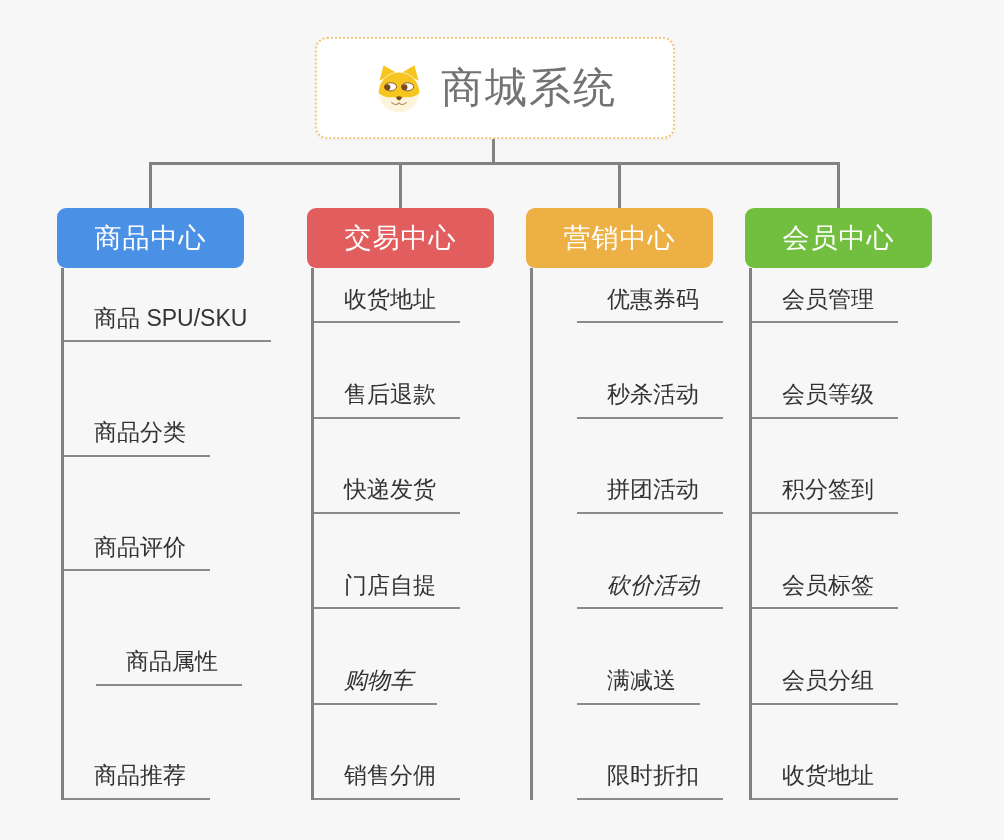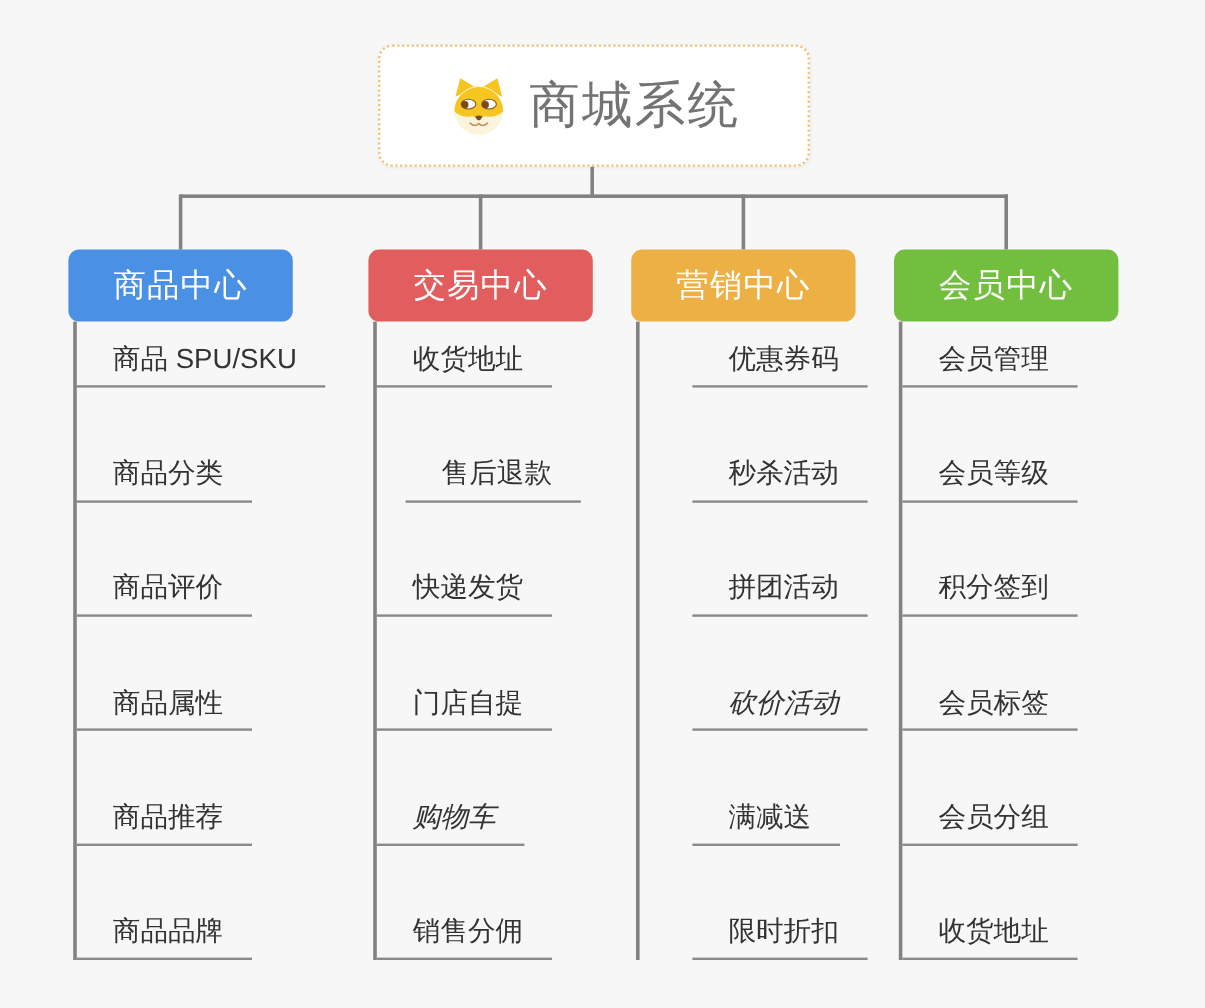--- a/index.html
+++ b/index.html
@@ -120,45 +120,42 @@
 
   <div class="leaf-slot">
     <div class="leaf" style="border-bottom-color: rgb(138, 138, 138);">商品分类</div>
   </div>
 
   <div class="leaf-slot">
     <div class="leaf" style="border-bottom-color: rgb(138, 138, 138);">商品评价</div>
   </div>
 
   <div class="leaf-slot">
-    <div class="leaf" style="border-bottom-color: rgb(138, 138, 138);">商品属性</div>
+    <div class="leaf" style="border-bottom-color: rgb(138, 138, 138); margin-left: 32px;">商品属性</div>
   </div>
 
   <div class="leaf-slot">
     <div class="leaf" style="border-bottom-color: rgb(138, 138, 138);">商品推荐</div>
   </div>
 
-  <div class="leaf-slot">
-    <div class="leaf" style="border-bottom-color: rgb(138, 138, 138);">商品品牌</div>
-  </div>
 </div>
   </div>
 
   <div class="branch" style="left: 307px;">
     <div class="drop" style="left: 92px; background: rgb(130, 130, 130);"></div>
     <div class="branch-node" style="background: rgb(226, 93, 93);">
       <span class="branch-label">交易中心</span>
     </div>
     <div class="leaf-col" style="border-left-color: rgb(130, 130, 130);">
   <div class="leaf-slot">
     <div class="leaf" style="border-bottom-color: rgb(138, 138, 138);">收货地址</div>
   </div>
 
   <div class="leaf-slot">
-    <div class="leaf" style="border-bottom-color: rgb(138, 138, 138); margin-left: 24px;">售后退款</div>
+    <div class="leaf" style="border-bottom-color: rgb(138, 138, 138);">售后退款</div>
   </div>
 
   <div class="leaf-slot">
     <div class="leaf" style="border-bottom-color: rgb(138, 138, 138);">快递发货</div>
   </div>
 
   <div class="leaf-slot">
     <div class="leaf" style="border-bottom-color: rgb(138, 138, 138);">门店自提</div>
   </div>
 

